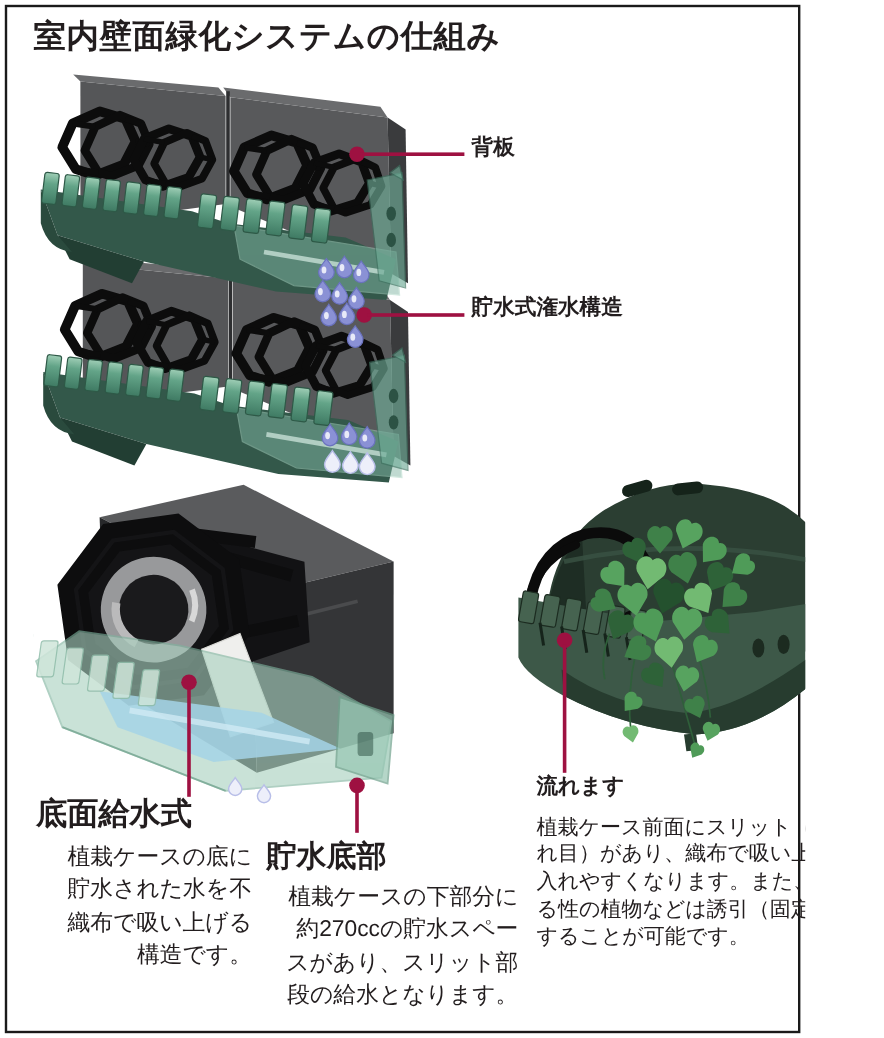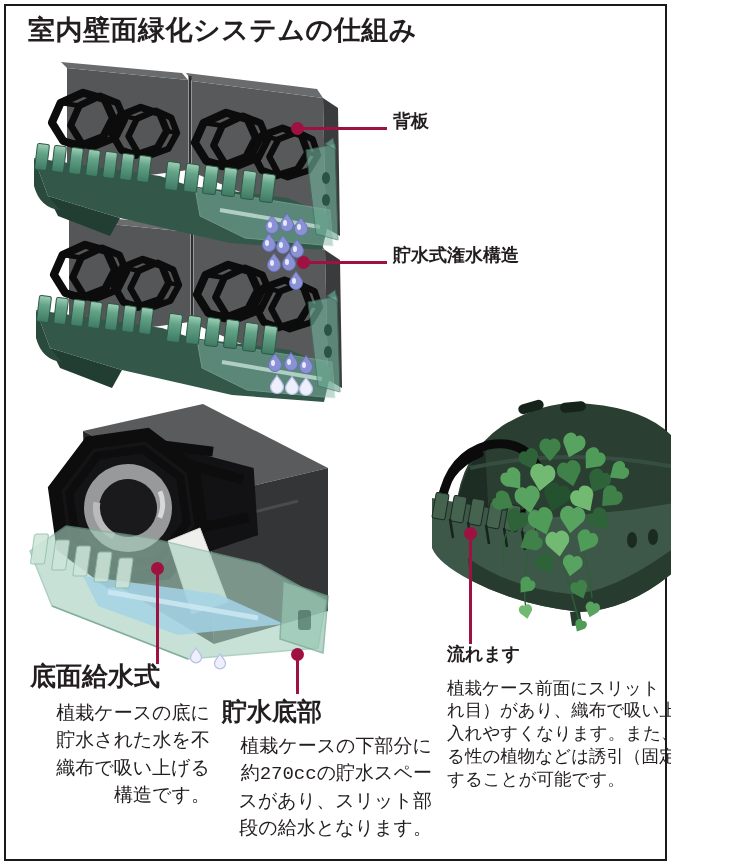--- a/index.html
+++ b/index.html
@@ -1,17 +1,17 @@
 <!DOCTYPE html>
 <html lang="ja" style="--accent: #9e1141;"><head>
 <meta charset="utf-8">
 <style>
   html,body{margin:0;padding:0;background:#fff;}
   #canvas{position:relative;width:671px;height:865px;background:#ffffff;overflow:hidden;
-          font-family:Liberation Mono, monospace;color:#221d1e;}
+          font-family:Liberation Sans, sans-serif;color:#221d1e;}
   .frame{position:absolute;left:4px;top:4px;right:4px;bottom:4px;border:2.5px solid #1a1a1a;}
   .title{position:absolute;left:28px;top:12px;font-size:27px;font-weight:bold;letter-spacing:.5px;}
   .anno{position:absolute;}
   .anno h3{margin:0;font-weight:bold;line-height:1.15;}
   .anno p{margin:0;white-space:pre-line;}
   
   .h-md{font-size:18px;}
   .b-sm{font-size:17px;line-height:23.5px;}
   
   .h-lg{font-size:26px;}

